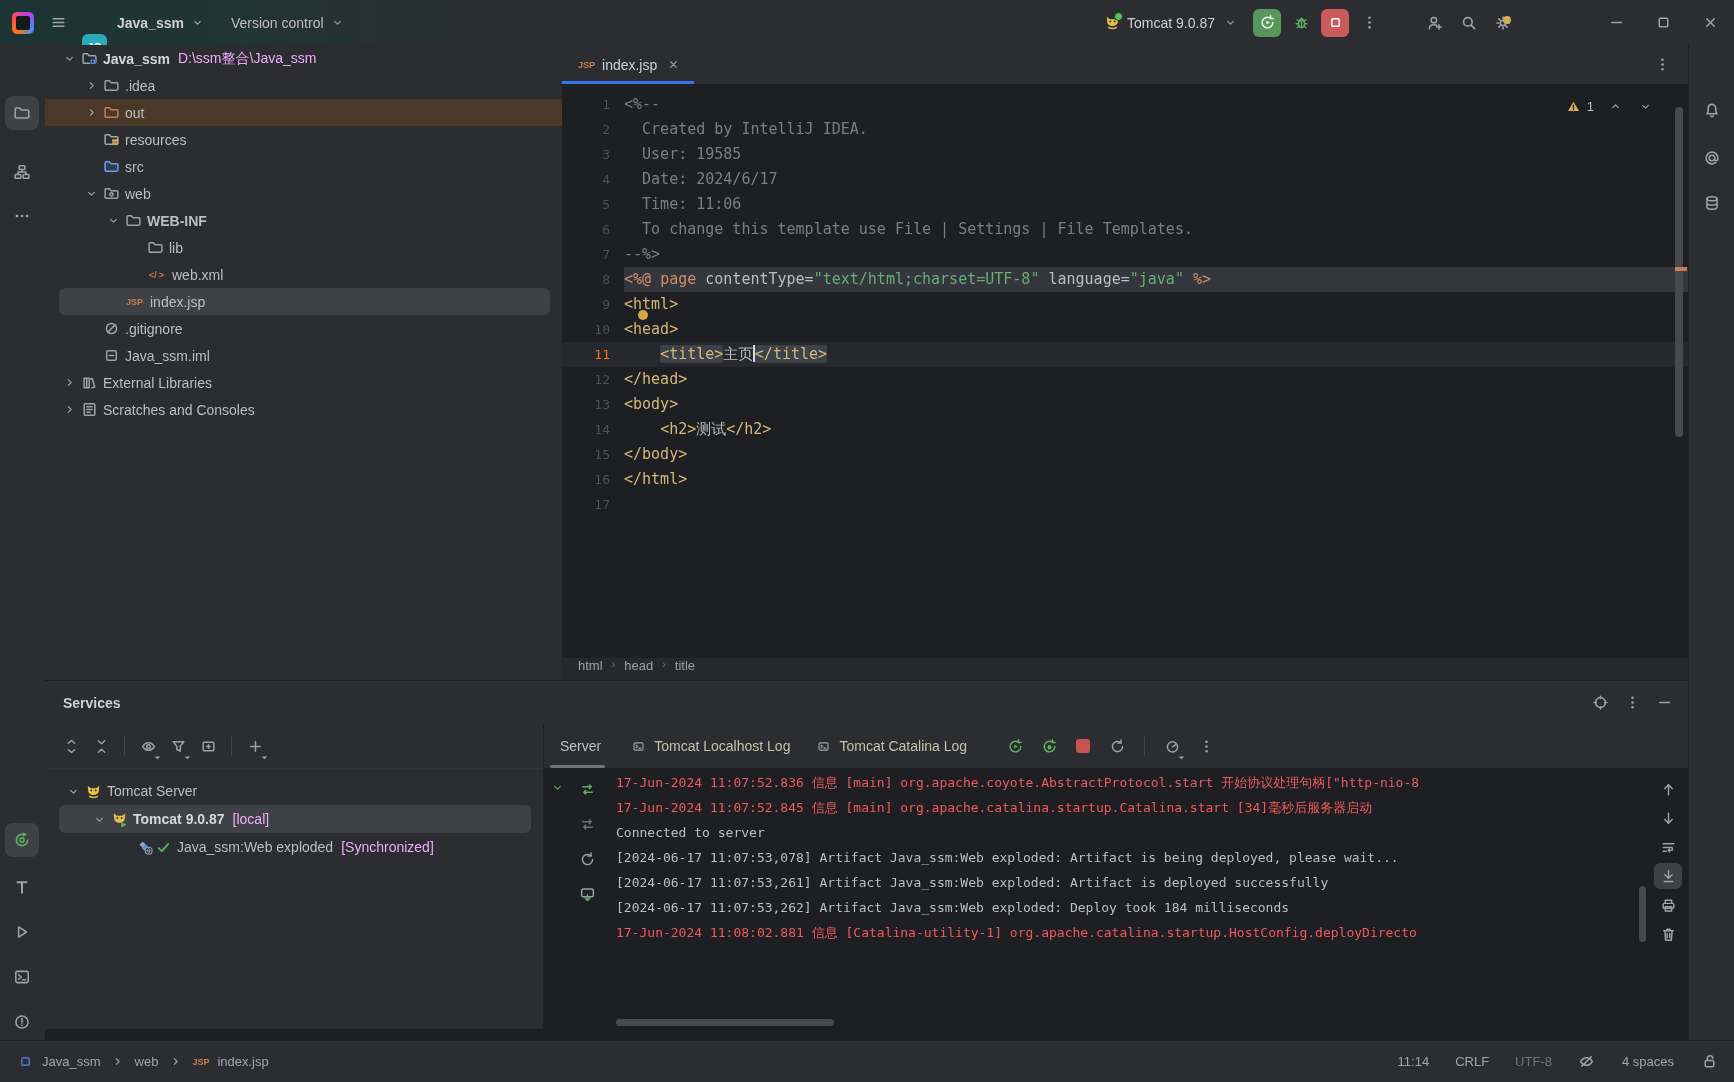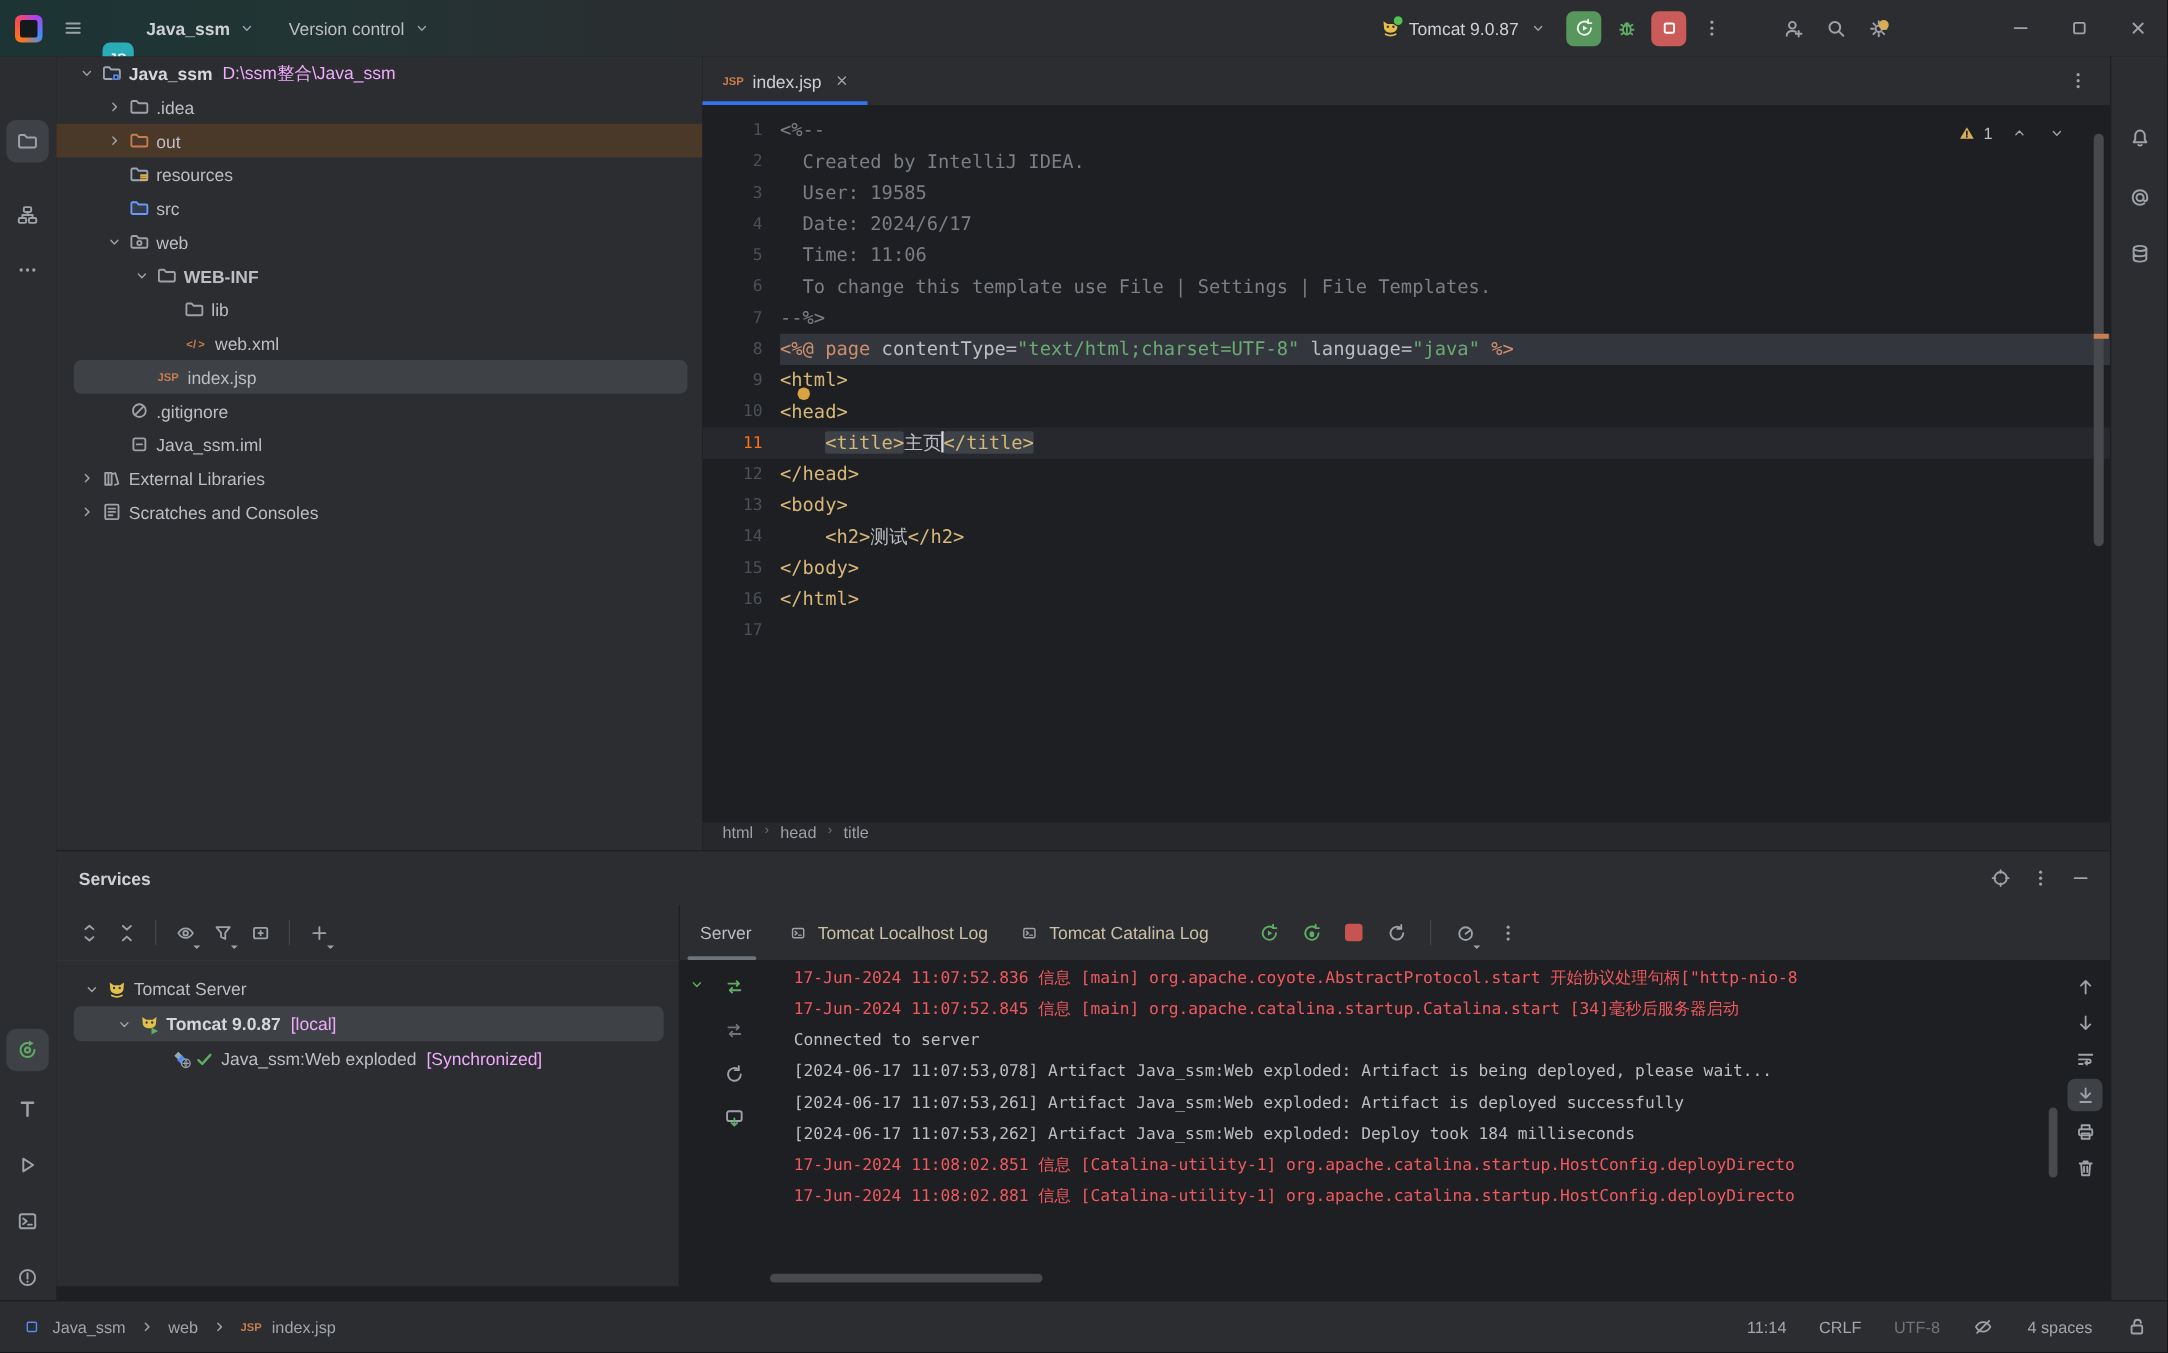--- a/index.html
+++ b/index.html
@@ -80,21 +80,21 @@
   .svc-tree-pane{width:498px;flex:0 0 498px;border-right:1px solid #1e1f22;display:flex;flex-direction:column;}
   .svc-toolbar{height:44px;display:flex;align-items:center;padding-left:12px;gap:2px;border-bottom:1px solid #313337;}
   .vsep{width:1px;height:20px;background:#43454a;margin:0 7px;}
   .svc-log-pane{flex:1;display:flex;flex-direction:column;min-width:0;background:#1e1f22;position:relative;}
   .log-tabs{height:44px;flex:0 0 44px;display:flex;align-items:center;background:#2b2d30;padding-left:14px;}
   .log-tab{height:100%;display:flex;align-items:center;gap:7px;padding:0 12px;color:#c9c0a8;position:relative;}
   .log-tab.first{color:#bcbec4;padding:0 16px 0 2px;}
   .log-tab.active::after{content:"";position:absolute;left:-8px;right:12px;bottom:0;height:3px;background:#6f737a;border-radius:2px;}
   .log-runbar{display:flex;align-items:center;gap:6px;margin-left:22px;}
   .stop-sq{width:14px;height:14px;background:#c75450;border-radius:3px;}
-  .log-content{flex:1;display:flex;min-height:0;position:relative;gap:19px;}
+  .log-content{flex:1;display:flex;min-height:0;position:relative;}
   .log-lefttools{width:72px;flex:0 0 72px;display:flex;padding-top:10px;}
   .llt-col1{width:26px;display:flex;flex-direction:column;align-items:center;}
   .llt-col2{width:34px;display:flex;flex-direction:column;align-items:center;gap:13px;}
   .log-lines{flex:1;min-width:0;overflow:hidden;font-family:"DejaVu Sans Mono","Liberation Mono",monospace;font-size:13px;padding-top:2px;}
   .log-line{height:25px;line-height:25px;white-space:pre;color:#bcbec4;}
   .log-line.red{color:#f0595f;}
   .log-righttools{width:40px;flex:0 0 40px;display:flex;flex-direction:column;align-items:center;gap:3px;padding-top:8px;}
   .log-righttools .btn{width:28px;height:26px;}
   .log-righttools .btn.active{background:#3e4145;}
   .hthumb{position:absolute;left:72px;bottom:3px;width:218px;height:7px;background:#47494d;border-radius:4px;}
@@ -898,21 +898,20 @@
                 </span>
               </div>
           </div>
           <div class="log-lines" id="log-lines">
               <div class="log-line red">17-Jun-2024 11:07:52.836 信息 [main] org.apache.coyote.AbstractProtocol.start 开始协议处理句柄["http-nio-8</div>
               <div class="log-line red">17-Jun-2024 11:07:52.845 信息 [main] org.apache.catalina.startup.Catalina.start [34]毫秒后服务器启动</div>
               <div class="log-line">Connected to server</div>
               <div class="log-line">[2024-06-17 11:07:53,078] Artifact Java_ssm:Web exploded: Artifact is being deployed, please wait...</div>
               <div class="log-line">[2024-06-17 11:07:53,261] Artifact Java_ssm:Web exploded: Artifact is deployed successfully</div>
               <div class="log-line">[2024-06-17 11:07:53,262] Artifact Java_ssm:Web exploded: Deploy took 184 milliseconds</div>
-              <div class="log-line red">17-Jun-2024 11:08:02.851 信息 [Catalina-utility-1] org.apache.catalina.startup.HostConfig.deployDirecto</div>
               <div class="log-line red">17-Jun-2024 11:08:02.881 信息 [Catalina-utility-1] org.apache.catalina.startup.HostConfig.deployDirecto</div>
             </div>
           <div class="log-righttools" id="log-right-icons">
               <span class="btn">
                 <span class="ic">
                   <svg viewBox="0 0 16 16" fill="none" stroke="currentColor" stroke-width="1.4" stroke-linecap="round" stroke-linejoin="round">
                     <path d="M8 13 V3.5 M4.5 7 L8 3.5 L11.5 7"></path>
                   </svg>
                 </span>
               </span>

